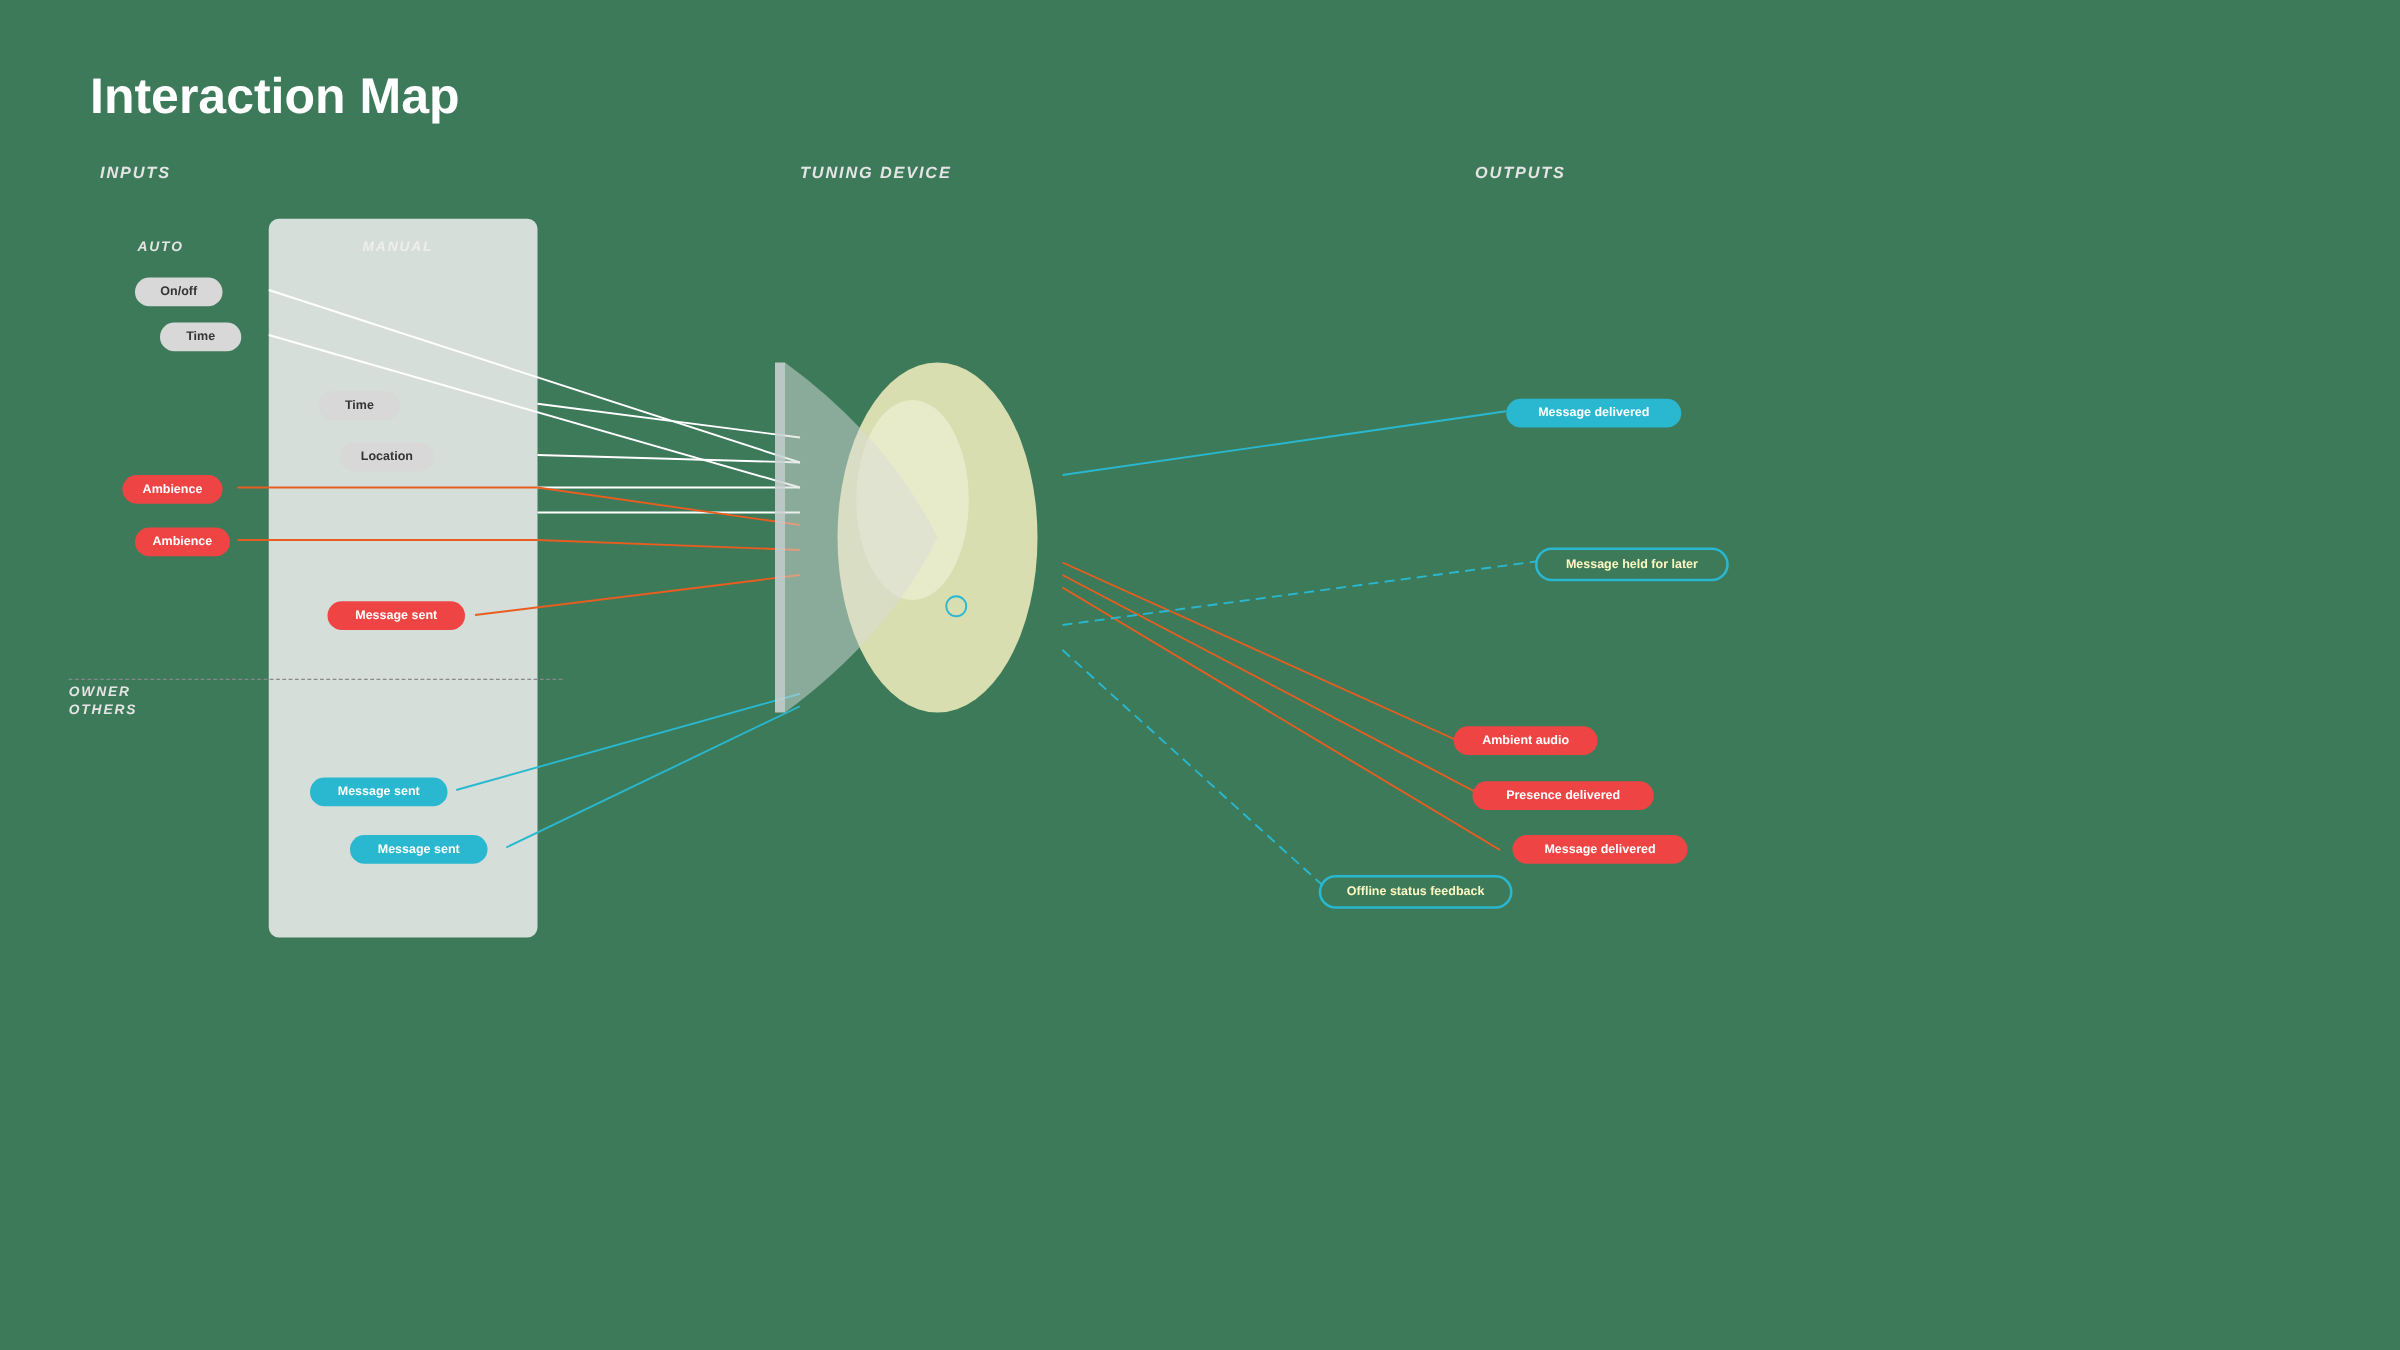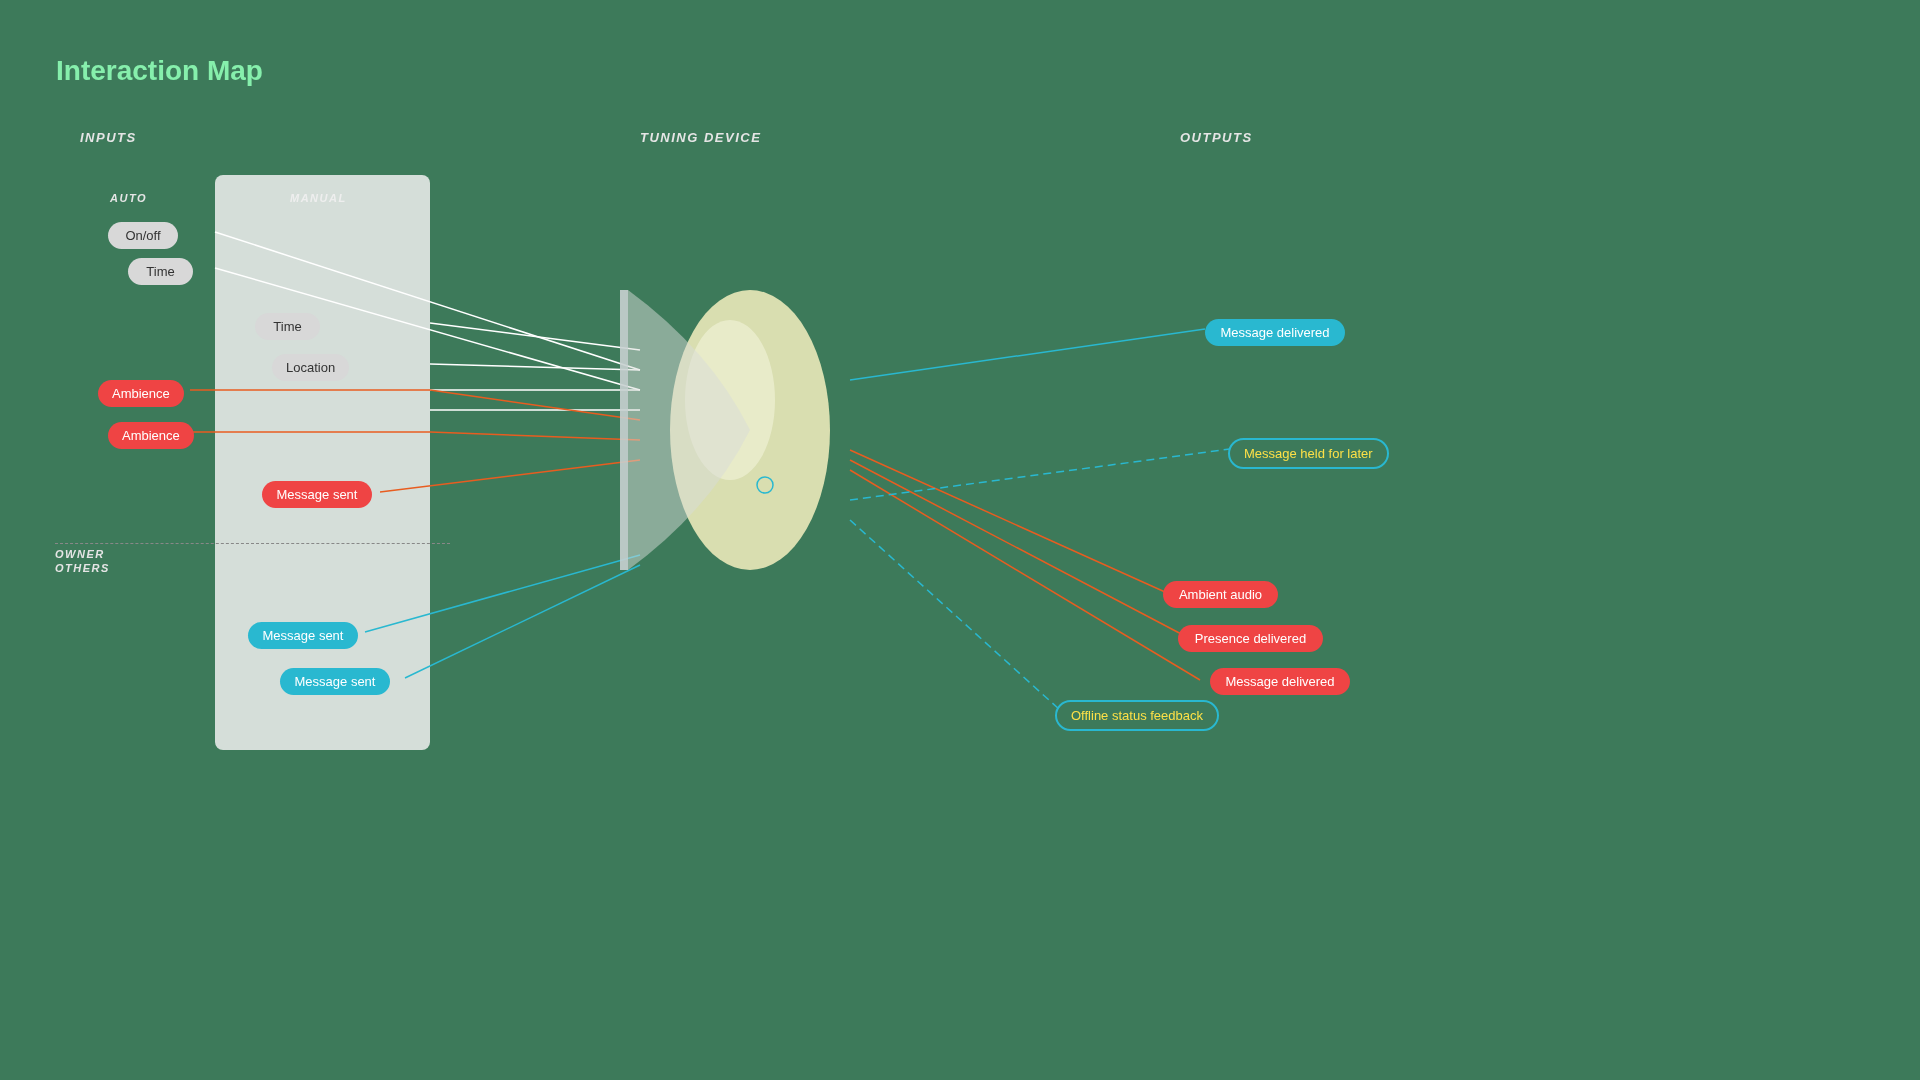--- a/index.html
+++ b/index.html
@@ -8,24 +8,24 @@
       height: 1080px;
       background-color: #3d7a5a;
       font-family: 'Helvetica Neue', Helvetica, Arial, sans-serif;
       overflow: hidden;
       position: relative;
     }
 
     #page-title {
       position: absolute;
       top: 55px;
-      left: 56px;
-      font-size: 28px;
+      left: 72px;
+      font-size: 40px;
       font-weight: 600;
-      color: #86efac;
+      color: #ffffff;
     }
 
     
     .section-label {
       position: absolute;
       font-size: 13px;
       font-weight: 700;
       letter-spacing: 1.5px;
       color: #e5e5e5;
       text-transform: uppercase;
@@ -60,22 +60,22 @@
       left: 55px;
       width: 395px;
       border-top: 1.5px dashed #888;
     }
 
     
     .pill {
       position: absolute;
       border-radius: 20px;
       padding: 6px 14px;
-      font-size: 13px;
-      font-weight: 400;
+      font-size: 10px;
+      font-weight: 700;
       white-space: nowrap;
       display: flex;
       align-items: center;
       justify-content: center;
     }
 
     .pill-gray {
       background: #d8d8d8;
       color: #333;
       border: none;
@@ -88,21 +88,21 @@
     }
 
     .pill-cyan {
       background: #29b8d0;
       color: #fff;
       border: none;
     }
 
     .pill-outline-cyan {
       background: transparent;
-      color: #fde047;
+      color: #fef9c3;
       border: 2px solid #e5e5e5;
     }
 
     
     #lines-svg {
       position: absolute;
       top: 0;
       left: 0;
       width: 1920px;
       height: 1080px;

